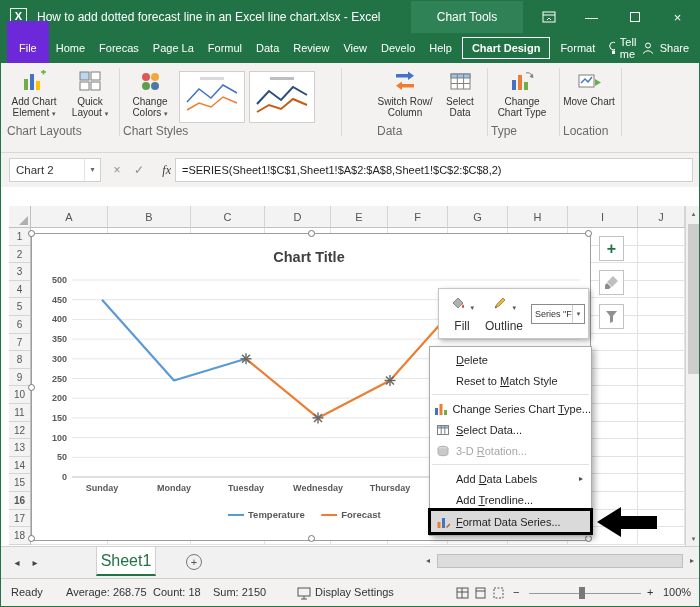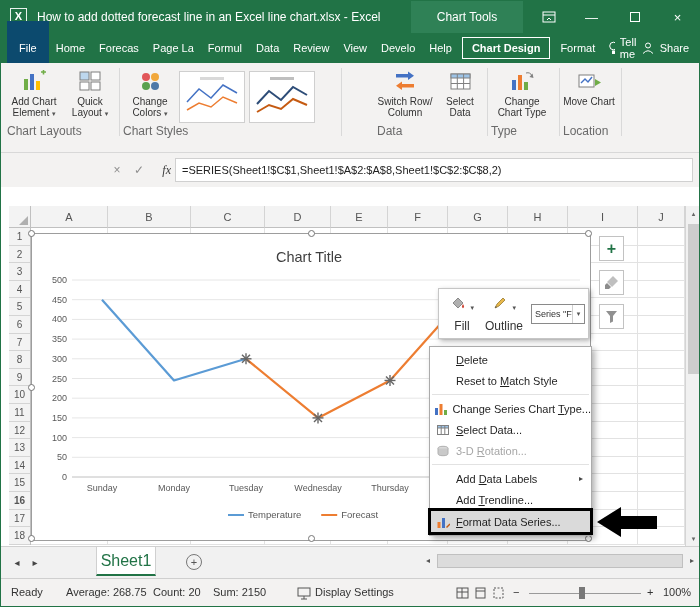--- a/index.html
+++ b/index.html
@@ -15,21 +15,21 @@
   .ctools  { position:absolute; left:410px; top:0; width:112px; height:32px; background:#2f8156;
              text-align:center; line-height:32px; font-size:12px; }
   .winbtns { position:absolute; right:0; top:0; height:32px; display:flex; }
   .wbtn { width:43px; height:32px; display:flex; align-items:center; justify-content:center; font-size:13px; color:#fff; }
   .maxbox { width:10px; height:10px; border:1px solid #fff; display:block; }
 
   
   .tabrow { position:absolute; left:0; top:32px; width:100%; height:30px; background:#217346; display:flex; align-items:center; }
   #tablist { display:flex; align-items:center; height:30px; margin-left:6px; }
   .rtab { color:#fff; font-size:11px; padding:0 7px; line-height:30px; white-space:nowrap; }
-  .rtab.file { background:#0c4a6e; padding:12px 12px; }
+  .rtab.file { background:#6d28d9; padding:12px 12px; }
   .rtab.active { border:1px solid #fff; line-height:20px; height:22px; margin:0 3px; font-weight:bold; padding:0 9px; }
   .tellme { display:flex; align-items:center; gap:5px; color:#fff; font-size:11px; margin-left:6px; }
   .share  { display:flex; align-items:center; gap:5px; color:#fff; font-size:11px; margin-left:auto; margin-right:14px; }
 
   
   .ribbon { position:absolute; left:0; top:62px; width:100%; height:90px; background:#f3f2f1; border-bottom:1px solid #d8d8d8; }
   .rsep { position:absolute; top:5px; bottom:16px; width:1px; background:#d9d9d9; }
   .glabel { position:absolute; bottom:14px; font-size:12px; color:#6a6a6a; text-align:left; }
   .bigbtn { position:absolute; top:4px; width:54px; height:68px; display:flex; flex-direction:column; align-items:center; cursor:default; }
   .ricon { width:26px; height:24px; margin-top:2px; display:flex; align-items:center; justify-content:center; }
@@ -61,21 +61,21 @@
              text-align:center; line-height:17.6px; font-size:10px; color:#555; }
   .gridcanvas { position:absolute; left:30px; top:227px; width:654px; height:317px;
                 background:repeating-linear-gradient(to bottom, #fff 0 16.6px, #e2e2e2 16.6px 17.6px); }
   .vline { position:absolute; top:0; width:1px; height:317px; background:#e2e2e2; }
 
   .vscroll { position:absolute; left:684px; top:205px; width:15px; height:340px; background:#f1f1f1; border-left:1px solid #d4d4d4; }
   .varrow { position:absolute; left:0; width:15px; height:15px; text-align:center; font-size:7px; color:#666; line-height:15px; }
   .vthumb { position:absolute; left:2px; top:18px; width:11px; height:150px; background:#cdcdcd; }
 
   
-  .chartobj { position:absolute; left:30px; top:232px; width:560px; height:308px; background:#fff; border:1px solid #9d9d9d; z-index:5; }
+  .chartobj { position:absolute; left:30px; top:232px; width:560px; height:308px; background:#fff; border:1px solid #9d9d9d; z-index:5;font-weight:bold; }
   .handle { position:absolute; width:7px; height:7px; background:#fff; border:1px solid #767676; border-radius:50%; z-index:7; }
   svg text { font-family:"Liberation Sans", sans-serif; }
 
   .sidebtn { position:absolute; left:598px; width:25px; height:25px; background:#fff; border:1px solid #c2c2c2; z-index:6;
              display:flex; align-items:center; justify-content:center; }
   .plusglyph { color:#217346; font-size:16px; font-weight:bold; line-height:16px; }
 
   
   .minitb { position:absolute; left:437px; top:287px; width:151px; height:51px; background:#fff; border:1px solid #c6c6c6;
             box-shadow:2px 2px 5px rgba(0,0,0,.3); z-index:25; }
@@ -277,20 +277,24 @@
             <polygon points="18,9 24,12.5 18,16" fill="#70ad47"></polygon>
           </svg>
       </div>
       <div class="blabel"><span>Move Chart</span></div>
     </div>
     <div class="glabel" style="left:562px;width:52px">Location</div>
     <div class="rsep" style="left:620px"></div>
   </div>
 
   <div class="fbar">
+    <div class="namebox">
+      <span class="nb-text">Chart 2</span>
+      <span class="nb-caret">▾</span>
+    </div>
     <div class="fbtn" style="left:106px">×</div>
     <div class="fbtn" style="left:128px">✓</div>
     <div class="fbtn fx" style="left:150px">fx</div>
     <div class="formulabox">=SERIES(Sheet1!$C$1,Sheet1!$A$2:$A$8,Sheet1!$C$2:$C$8,2)</div>
   </div>
 
   <div class="selall"></div>
   <div id="colheads">
       <div class="colhead" style="left: 0px; width: 77px;">A</div>
       <div class="colhead" style="left: 77px; width: 83px;">B</div>
@@ -521,21 +525,21 @@
     <div class="hscroll">
       <div class="harrow" style="left:0">◂</div>
       <div class="hthumb"></div>
       <div class="harrow" style="left:264px">▸</div>
     </div>
   </div>
 
   <div class="statusbar">
     <div class="sitem" style="left:10px">Ready</div>
     <div class="sitem" style="left:65px">Average: 268.75</div>
-    <div class="sitem" style="left:152px">Count: 20</div>
+    <div class="sitem" style="left:152px">Count: 18</div>
     <div class="sitem" style="left:212px">Sum: 2150</div>
     <div class="sitem" style="left:296px;top:8px">
       <svg width="14" height="13">
           <rect x="1" y="1" width="12" height="8" fill="none" stroke="#555"></rect>
           <line x1="7" y1="9" x2="7" y2="12" stroke="#555"></line>
           <line x1="4" y1="12" x2="10" y2="12" stroke="#555"></line>
         </svg>
     </div>
     <div class="sitem" style="left:314px">Display Settings</div>
     <div class="sitem" style="left:455px;top:8px">

